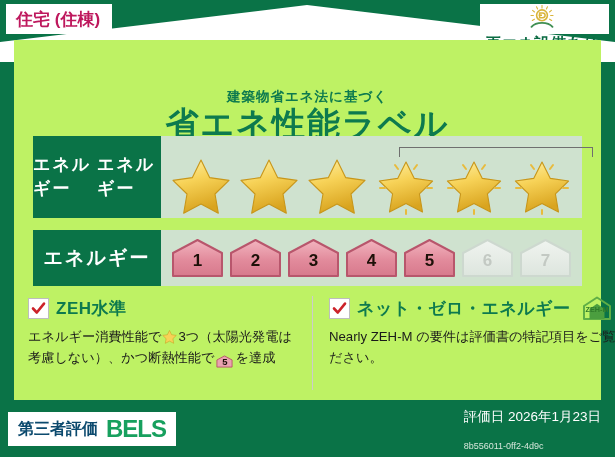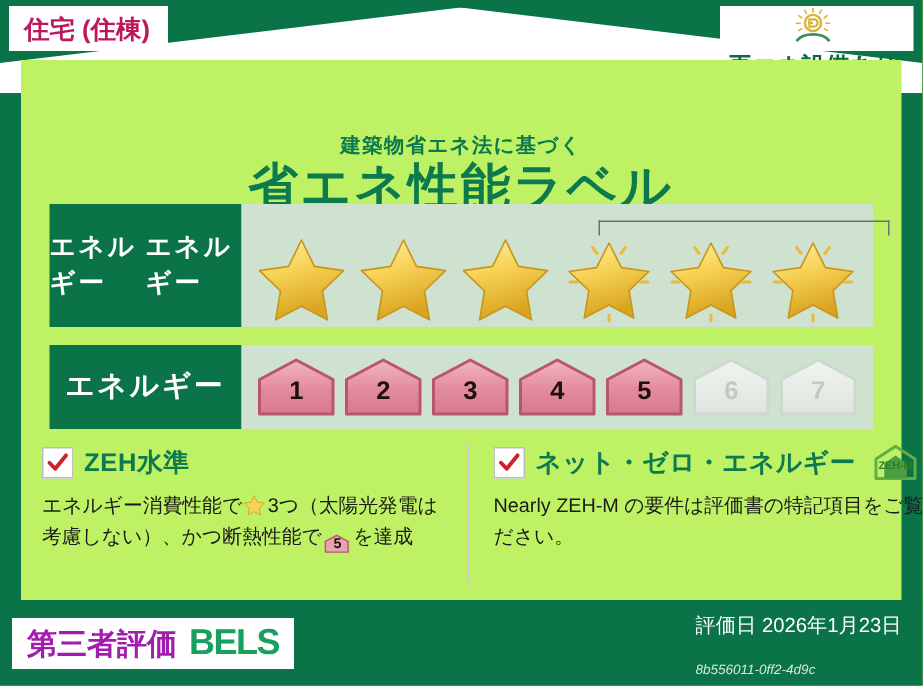--- a/index.html
+++ b/index.html
@@ -167,31 +167,31 @@
   
   #footer{
     position:absolute;left:0;right:0;bottom:0;height:56px;
     background:#0a7347;
     display:flex;align-items:center;
   }
   #bels-box{
     background:#ffffff;height:34px;margin-left:8px;
     display:flex;align-items:center;padding:0 10px;gap:8px;flex:none;
   }
-  #bels-jp{font-size:20px;font-weight:bold;color:#a21caf;letter-spacing:0px;white-space:nowrap;}
+  #bels-jp{font-size:16px;font-weight:bold;color:#0c4a6e;letter-spacing:0px;white-space:nowrap;}
   #bels-en{font-size:24px;font-weight:bold;color:#17a05e;letter-spacing:-1px;white-space:nowrap;}
   #project-name{
     color:#ffffff;font-size:11.5px;margin-left:10px;white-space:nowrap;
     letter-spacing:0px;
   }
   #eval-block{
     margin-left:auto;margin-right:14px;text-align:left;color:#ffffff;
   }
   #eval-date{font-size:13.5px;white-space:nowrap;}
-  #eval-id{font-size:9px;color:#d6e7db;margin-top:15px;white-space:nowrap;font-style:italic;}
+  #eval-id{font-size:9px;color:#d6e7db;margin-top:15px;white-space:nowrap;}
 </style>
 </head>
 <body>
 
 <div id="label-root">
 
   <div id="chevron-white"></div>
 
   <div class="top-chip" id="chip-housing">
     <span class="chip-text">住宅 (住棟)</span>

